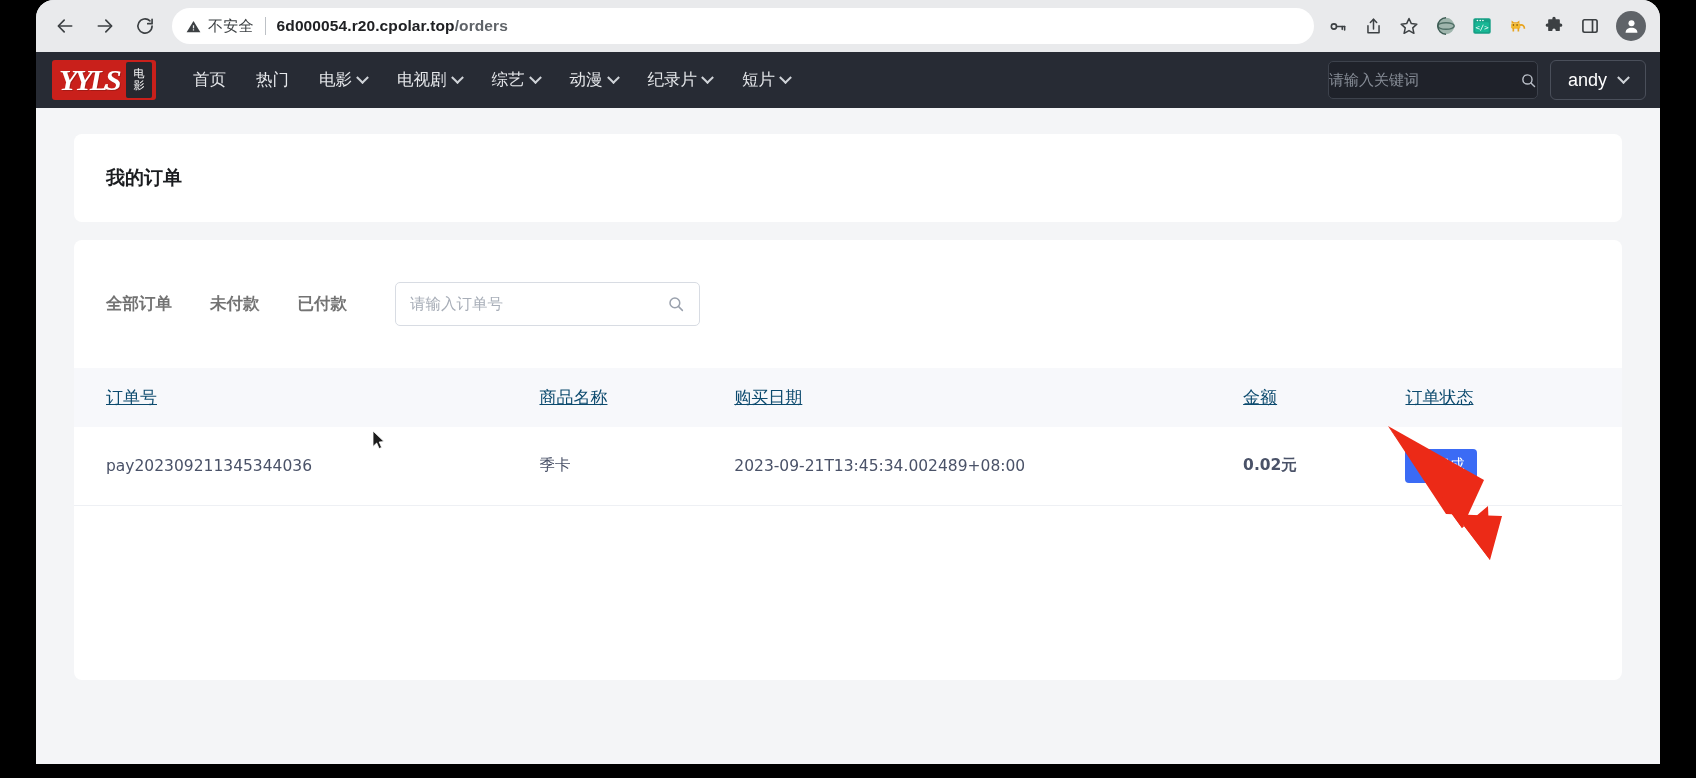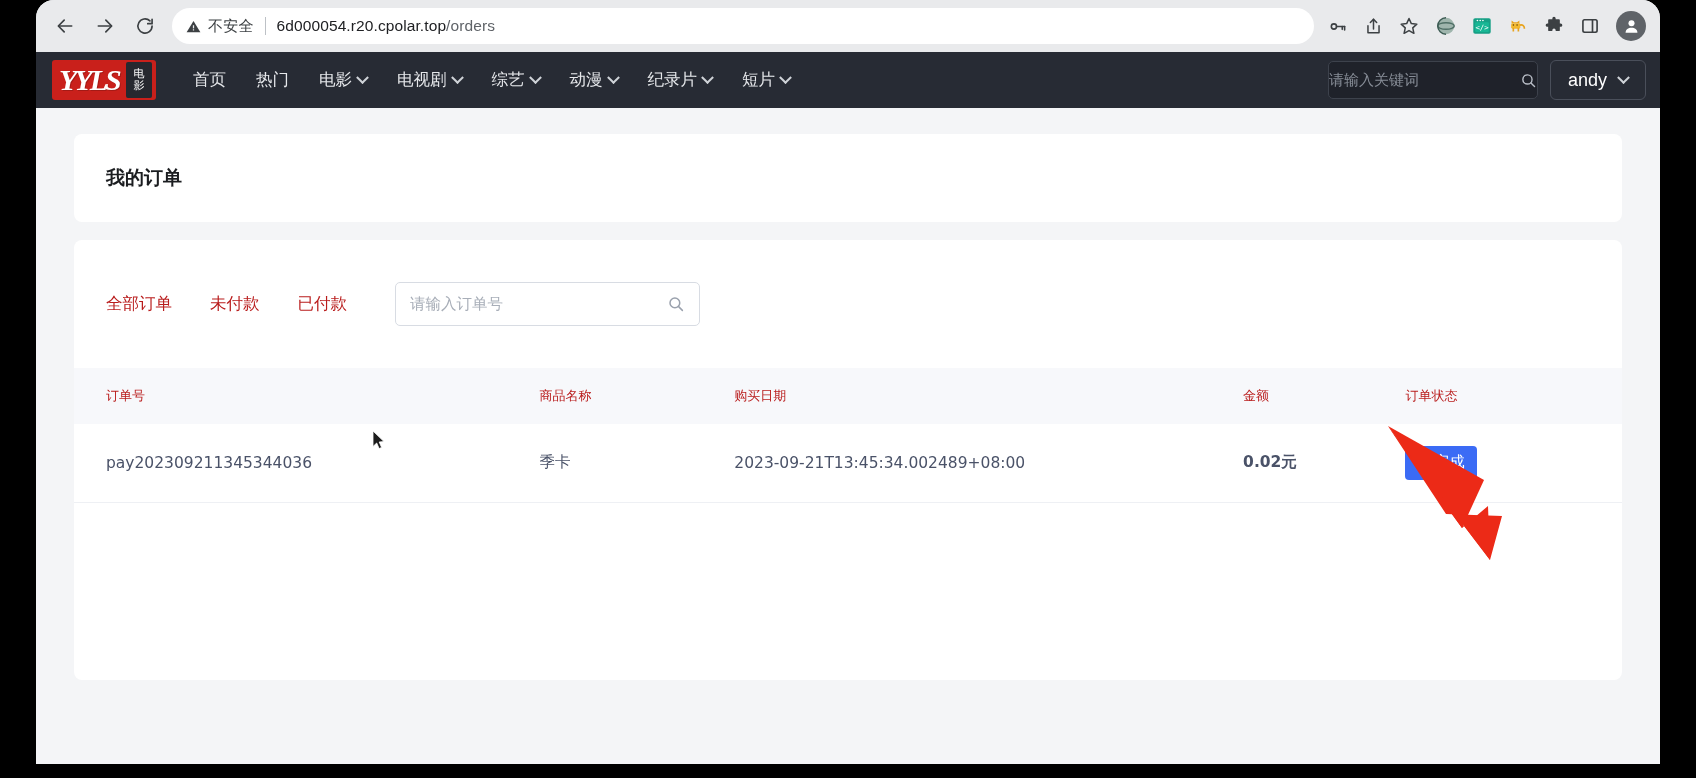--- a/index.html
+++ b/index.html
@@ -68,20 +68,21 @@
     margin: 0 11px;
     flex: 0 0 auto;
   }
   #url-text {
     font-size: 15.5px;
     color: #202124;
     white-space: nowrap;
     overflow: hidden;
     text-overflow: ellipsis;
     letter-spacing: .1px;
+    font-weight: bold;
   }
   #url-text .url-path { color: #5f6368; }
 
   .omni-action {
     width: 34px; height: 34px;
     display: flex; align-items: center; justify-content: center;
     flex: 0 0 auto;
     color: #3c4043;
   }
   .toolbar-icon {
@@ -247,25 +248,26 @@
   }
 
   #filter-bar {
     display: flex;
     align-items: center;
     padding: 42px 0 0 32px;
     gap: 0;
   }
   .filter-tab {
     font-size: 16.5px;
-    color: #b91c1c;
+    color: #737373;
     padding: 0 22px 0 0;
     margin-right: 16px;
     white-space: nowrap;
     font-family: "DejaVu Sans", sans-serif;
+    font-weight: bold;
   }
   #order-search {
     width: 305px;
     height: 44px;
     border: 1px solid #d8dce3;
     border-radius: 5px;
     display: flex;
     align-items: center;
     padding: 0 14px;
     margin-left: 10px;
@@ -281,25 +283,26 @@
   #orders-table {
     width: 100%;
     border-collapse: collapse;
     margin-top: 42px;
     table-layout: fixed;
   }
   #orders-table thead tr { background: #f7f8fb; }
   #orders-table th {
     text-align: left;
     font-weight: normal;
-    font-size: 13px;
-    color: #b91c1c;
+    font-size: 17px;
+    color: #0c4a6e;
     padding: 18px 0 18px 0;
     height: 56px;
     font-family: "DejaVu Sans", sans-serif;
+    text-decoration: underline;
   }
   #orders-table td {
     font-size: 15.5px;
     color: #4a5268;
     padding: 0;
     height: 78px;
     border-bottom: 1px solid #eef0f4;
     font-family: "DejaVu Sans", sans-serif;
   }
   #orders-table tbody tr:first-child td { border-top: none; }

